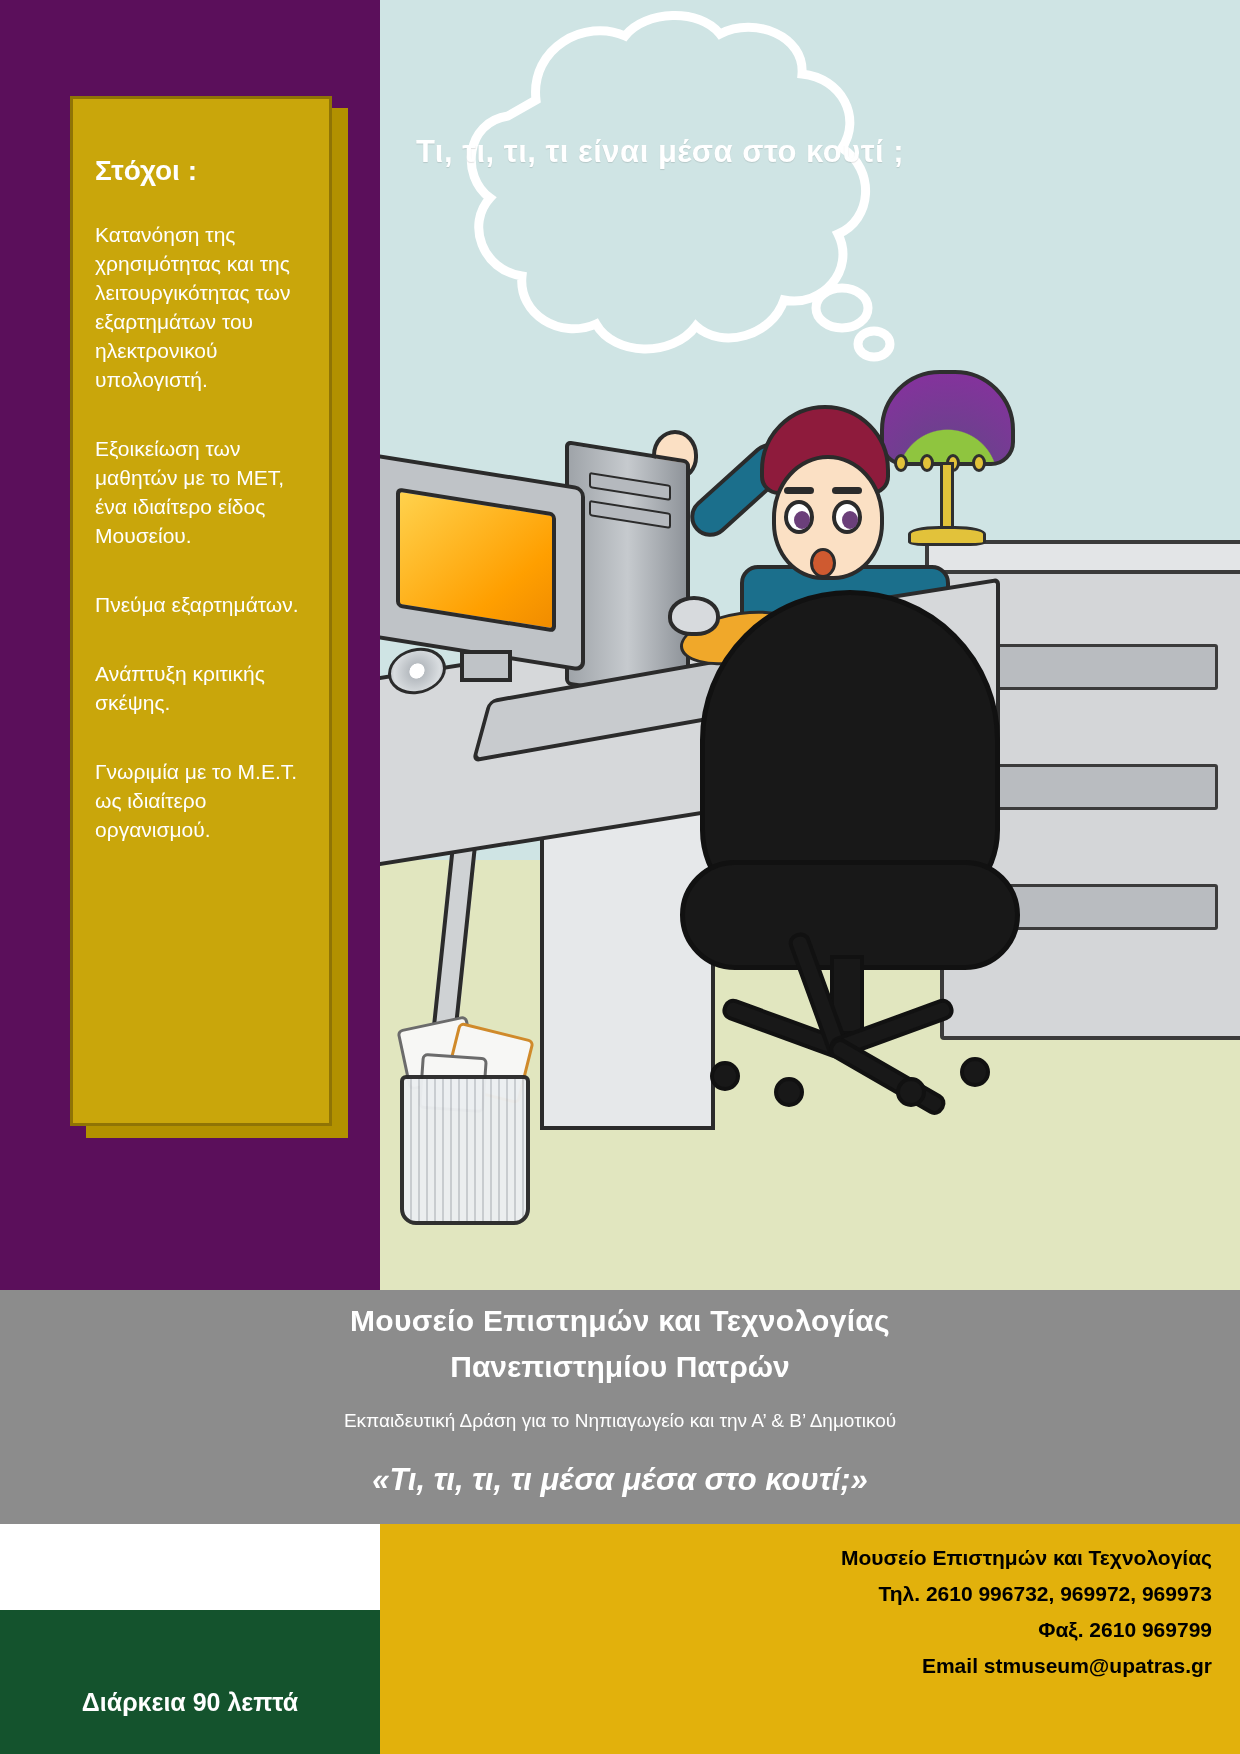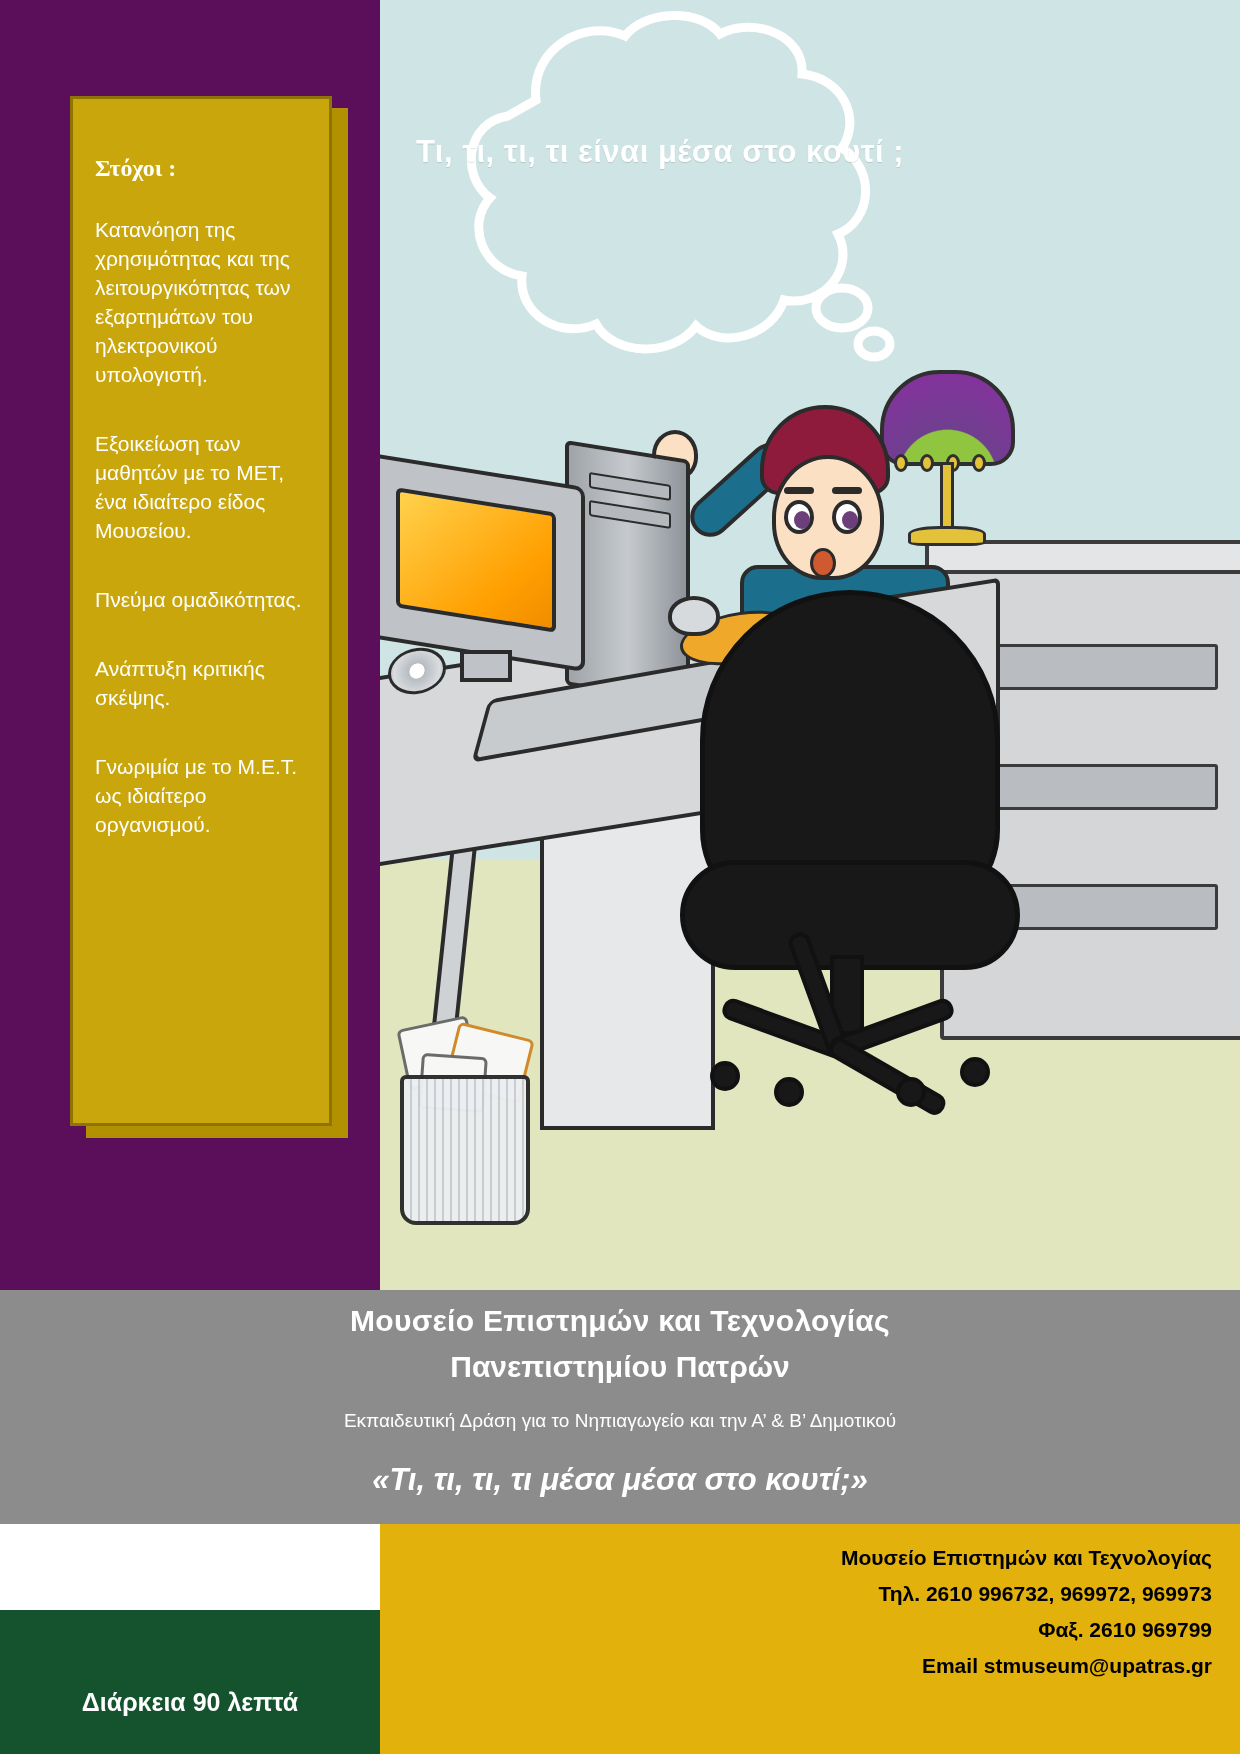--- a/index.html
+++ b/index.html
@@ -262,21 +262,21 @@
     background: #b29100;
   }
   .goals-box {
     position: absolute; left: 70px; top: 96px; width: 262px; height: 1030px;
     background: #c9a60b;
     border: 3px solid #8f7405;
     padding: 56px 22px 20px 22px;
     color: #ffffff;
   }
   .goals-title {
-    font-size: 24px; font-weight: bold; margin-bottom: 34px; font-family: Liberation Serif, serif;
+    font-size: 28px; font-weight: bold; margin-bottom: 34px;
   }
   .goals-item {
     font-size: 21px; line-height: 1.38; margin-bottom: 40px;
   }
 
   
   .grey-band {
     position: absolute; left: 0; top: 1290px; width: 1240px; height: 234px;
     background: #8c8c8c;
     color: #ffffff;
@@ -412,21 +412,21 @@
         </svg>
         <div class="bubble-text">Τι, τι, τι, τι είναι μέσα στο κουτί ;</div>
       </div>
     </div>
 
     <div class="goals-shadow"></div>
     <div class="goals-box">
       <div class="goals-title">Στόχοι :</div>
       <div class="goals-item">Κατανόηση  της χρησιμότητας και της λειτουργικότητας των εξαρτημάτων του ηλεκτρονικού υπολογιστή.</div>
       <div class="goals-item">Εξοικείωση των μαθητών με το ΜΕΤ, ένα ιδιαίτερο είδος Μουσείου.</div>
-      <div class="goals-item">Πνεύμα ομαδικότητας.</div>
+      <div class="goals-item">Πνεύμα εξαρτημάτων.</div>
       <div class="goals-item">Ανάπτυξη κριτικής σκέψης.</div>
       <div class="goals-item">Γνωριμία με το Μ.Ε.Τ. ως ιδιαίτερο οργανισμού.</div>
     </div>
   </div>
 
   <div class="grey-band">
     <div class="line1">Μουσείο Επιστημών και Τεχνολογίας</div>
     <div class="line2">Πανεπιστημίου Πατρών</div>
     <div class="line3">Εκπαιδευτική Δράση για το Νηπιαγωγείο και την Α’ &amp; Β’ Δημοτικού</div>
     <div class="line4">«Τι, τι, τι, τι μέσα μέσα στο κουτί;»</div>

